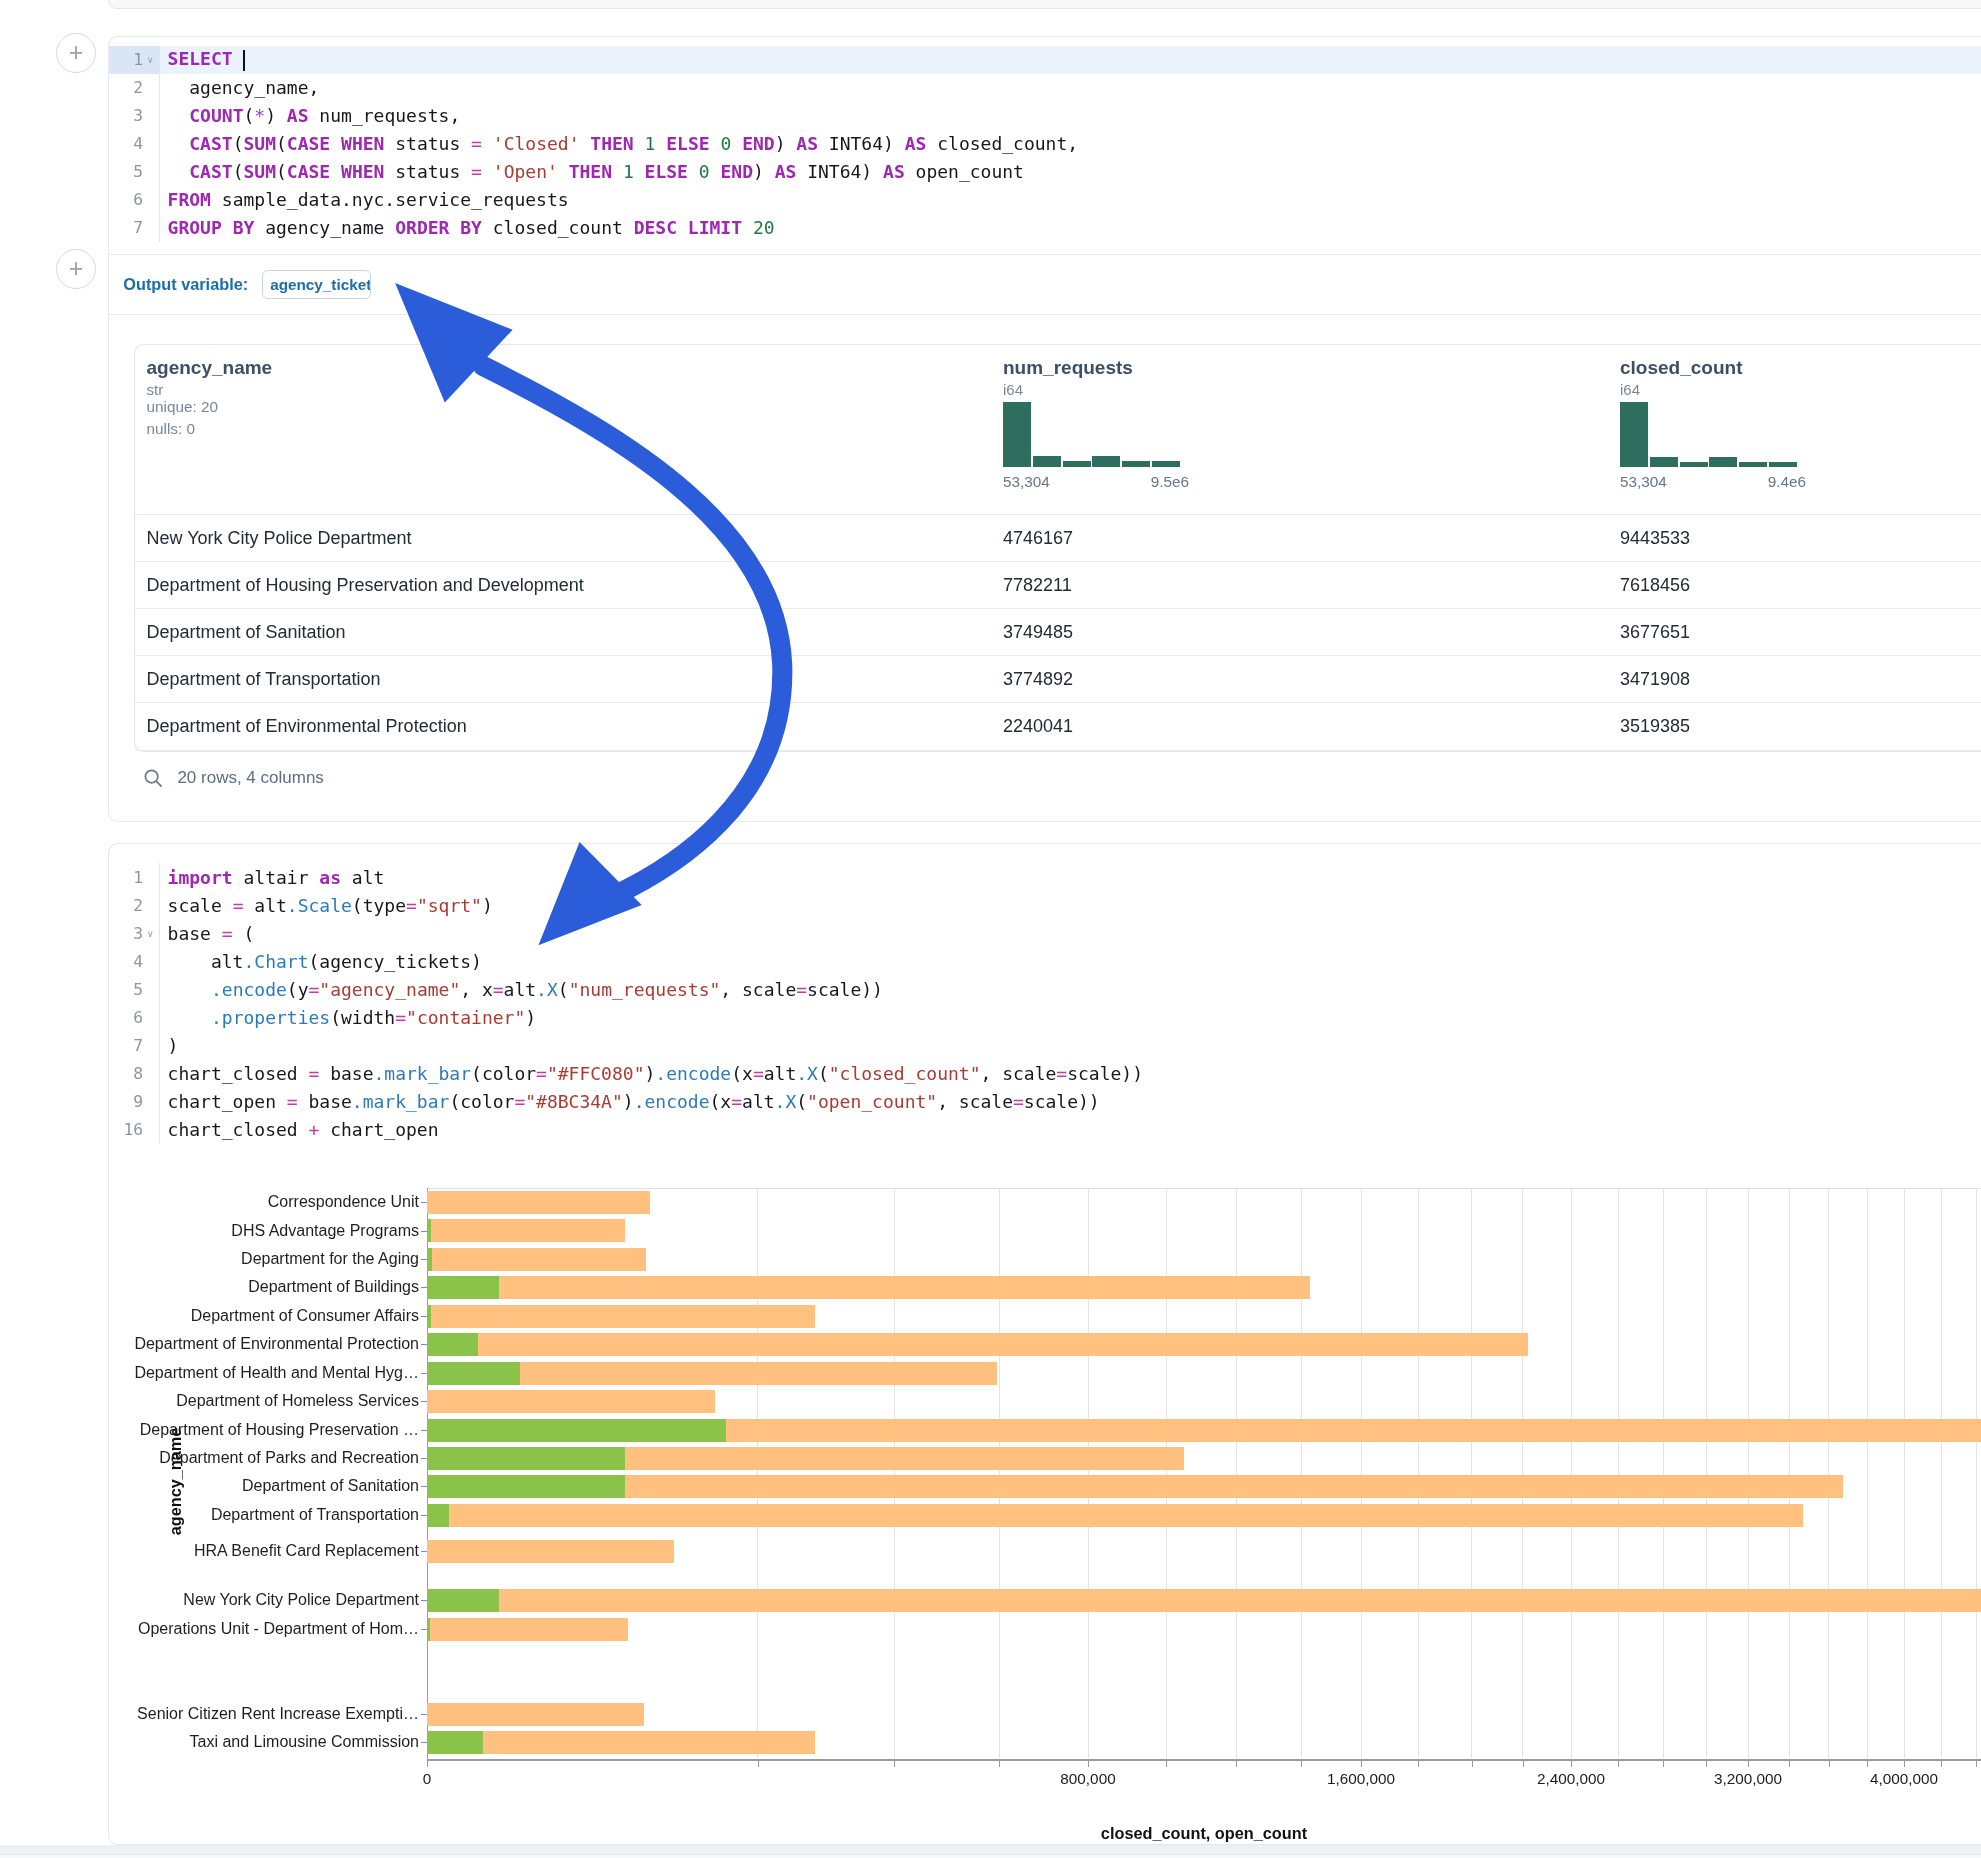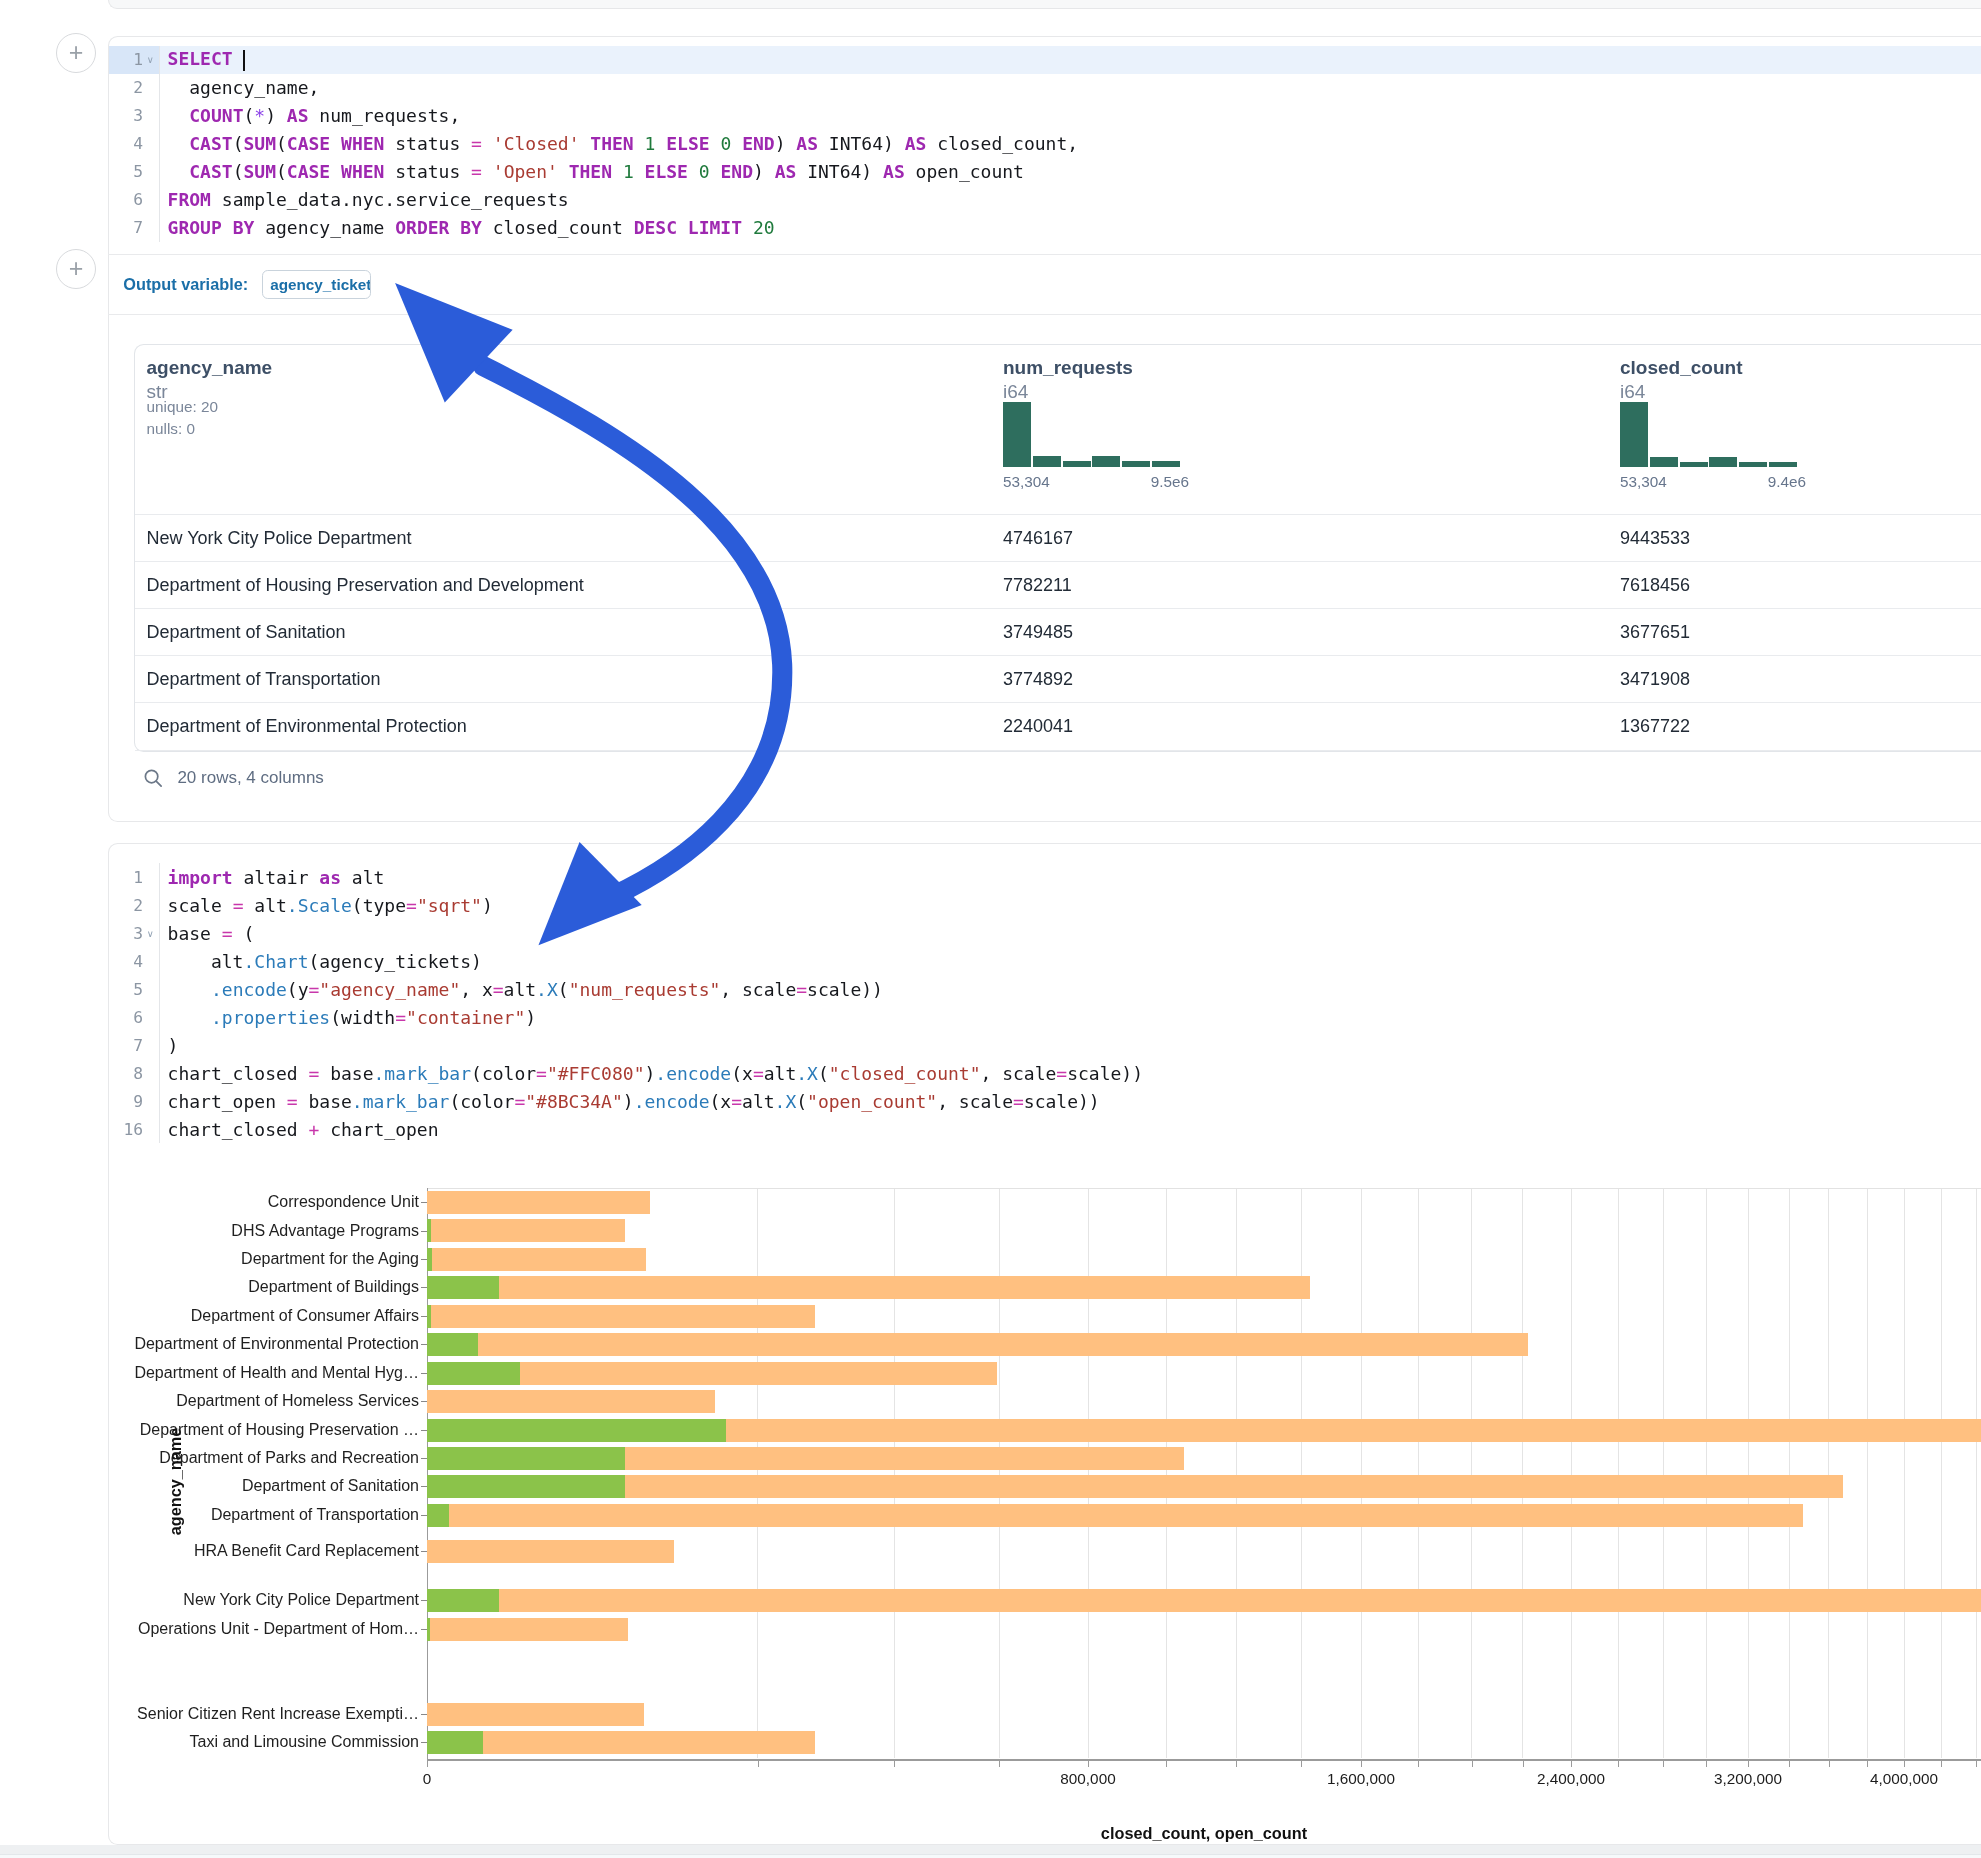--- a/index.html
+++ b/index.html
@@ -30,21 +30,21 @@
   .tok-star{color:#8A3FE8;}
   .tok-pl{color:#16181d;}
   .caret{display:inline-block;width:1.9px;height:21px;background:#111;vertical-align:middle;}
   
   .outvar-row{position:absolute;left:108px;width:1883px;top:254px;height:61px;border-top:1px solid #e9eaec;border-bottom:1px solid #e9eaec;box-sizing:border-box;display:flex;align-items:center;padding-left:15.3px;}
   .outvar-label{color:#1b6fa8;font-weight:bold;font-size:16.3px;}
   .outvar-pill{margin-left:13.4px;border:1px solid #c9d3dc;border-radius:5.7px;background:#fff;color:#1b6fa8;font-weight:bold;font-size:15.3px;padding:4.8px 7.6px;width:92px;overflow:hidden;white-space:nowrap;}
   
   .tablebox{position:absolute;left:134px;width:1857px;top:344px;height:408px;background:#fff;border:1px solid #e2e5e9;border-right:none;border-radius:9.6px 0 0 9.6px;box-sizing:border-box;}
   .colname{font-weight:bold;font-size:19px;color:#3d4f66;}
-  .coltype{font-size:19px;color:#7a8699;margin-top:2.9px;}
+  .coltype{font-size:15px;color:#7a8699;margin-top:2.9px;}
   .colmeta{font-size:15.3px;color:#7a8699;}
   .hist{position:absolute;width:177px;height:65px;display:flex;align-items:flex-end;gap:1.9px;}
   .hist .hb{flex:1;background:#2e6e5e;}
   .histlabels{position:absolute;width:186px;font-size:15.3px;color:#66758c;display:flex;justify-content:space-between;}
   .trow{position:absolute;left:0;right:0;height:47px;border-top:1px solid #e9ebee;display:flex;align-items:center;font-size:18px;color:#222b36;}
   .trow .c0{position:absolute;left:11.5px;}
   .trow .c1{position:absolute;left:868px;}
   .trow .c2{position:absolute;left:1485px;}
   .tfooter{position:absolute;left:143px;top:762px;height:32.5px;display:flex;align-items:center;color:#5f6d82;font-size:17px;}
   
@@ -192,21 +192,21 @@
           <span class="c2">3677651</span>
         </div>
         <div class="trow" style="top: 310px;">
           <span class="c0">Department of Transportation</span>
           <span class="c1">3774892</span>
           <span class="c2">3471908</span>
         </div>
         <div class="trow" style="top: 357px; border-bottom: 1px solid rgb(233, 235, 238);">
           <span class="c0">Department of Environmental Protection</span>
           <span class="c1">2240041</span>
-          <span class="c2">1367722</span>
+          <span class="c2">3519385</span>
         </div>
       </div>
   </div>
 
   <div class="tfooter">
     <svg width="21" height="21" viewBox="0 0 22 22" style="margin-right:13.4px;">
       <circle cx="9" cy="9" r="6.5" fill="none" stroke="#6c7888" stroke-width="1.8"></circle>
       <line x1="14" y1="14" x2="19" y2="19" stroke="#6c7888" stroke-width="1.8" stroke-linecap="round"></line>
     </svg>
     <span>20 rows, 4 columns</span>

